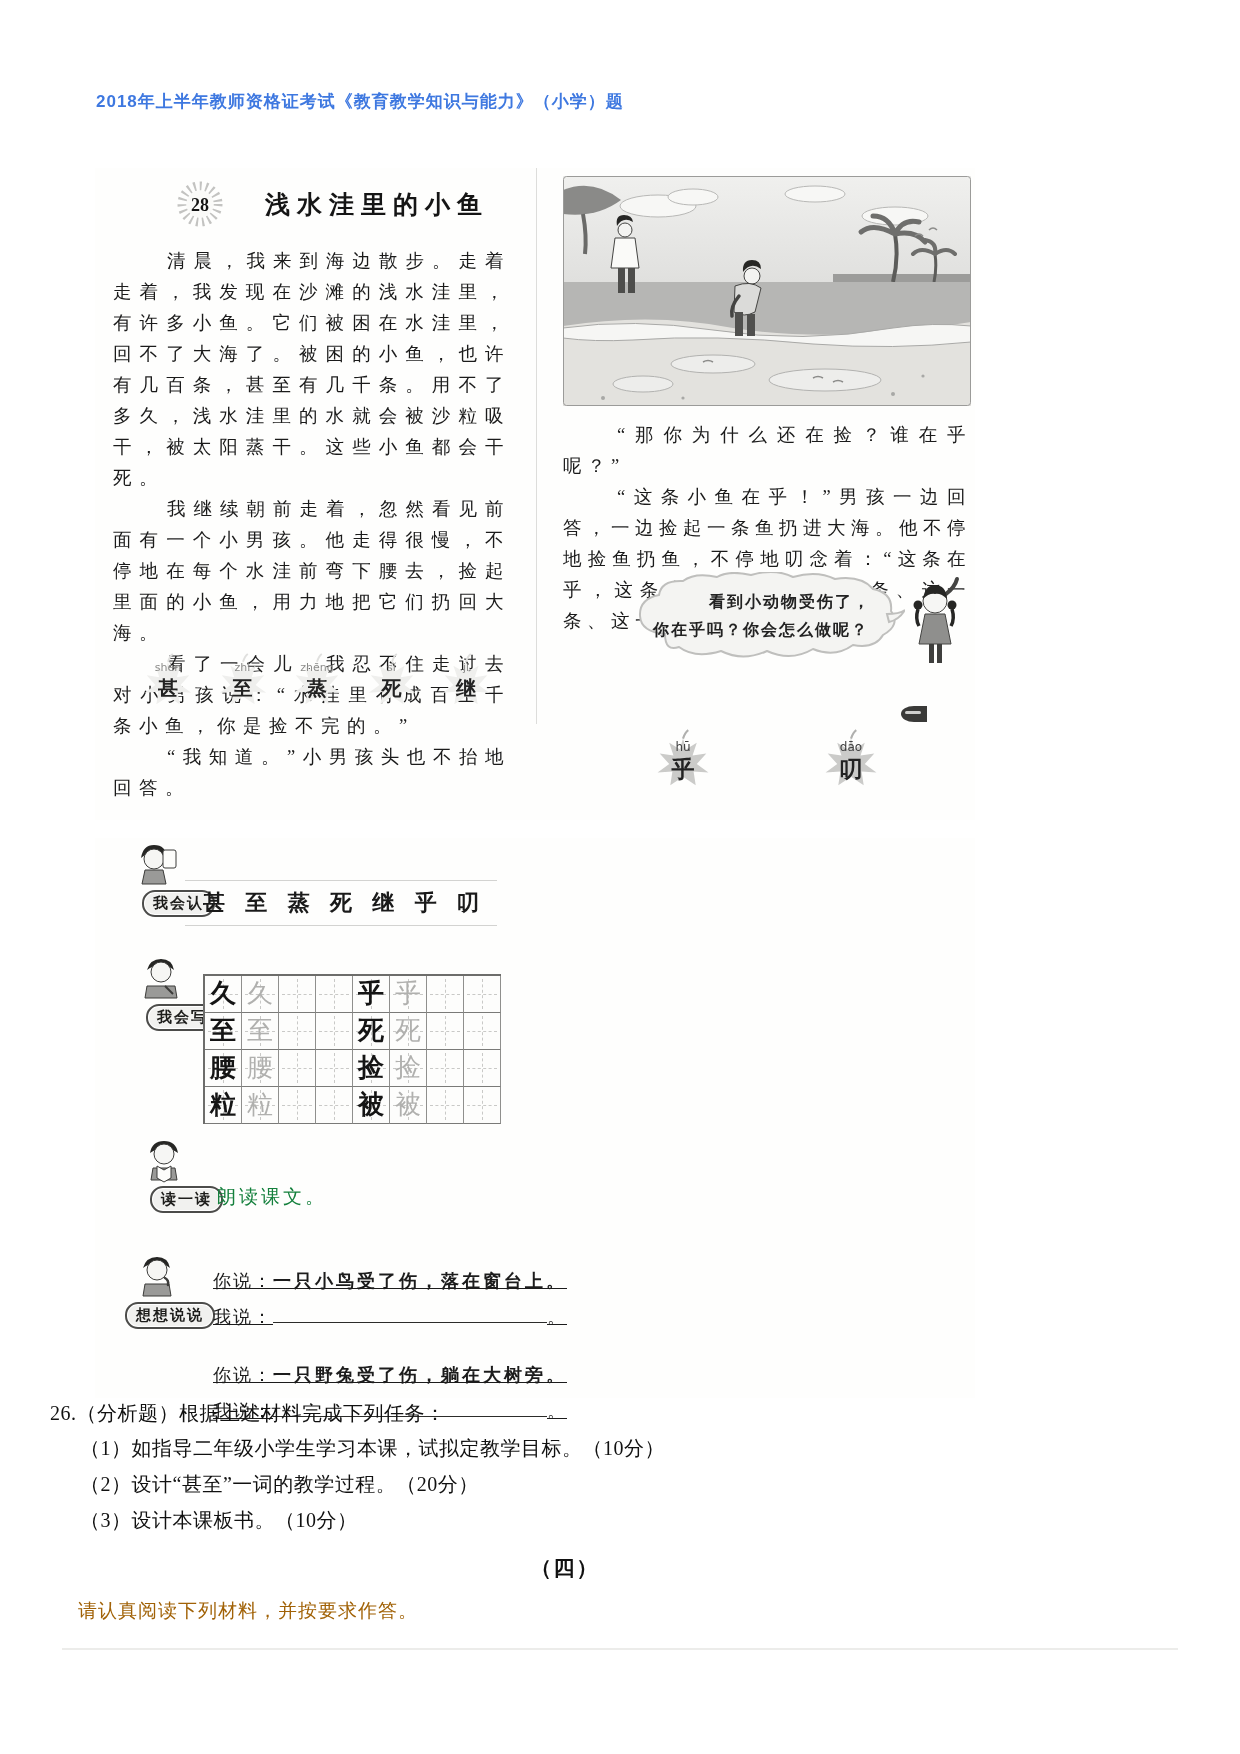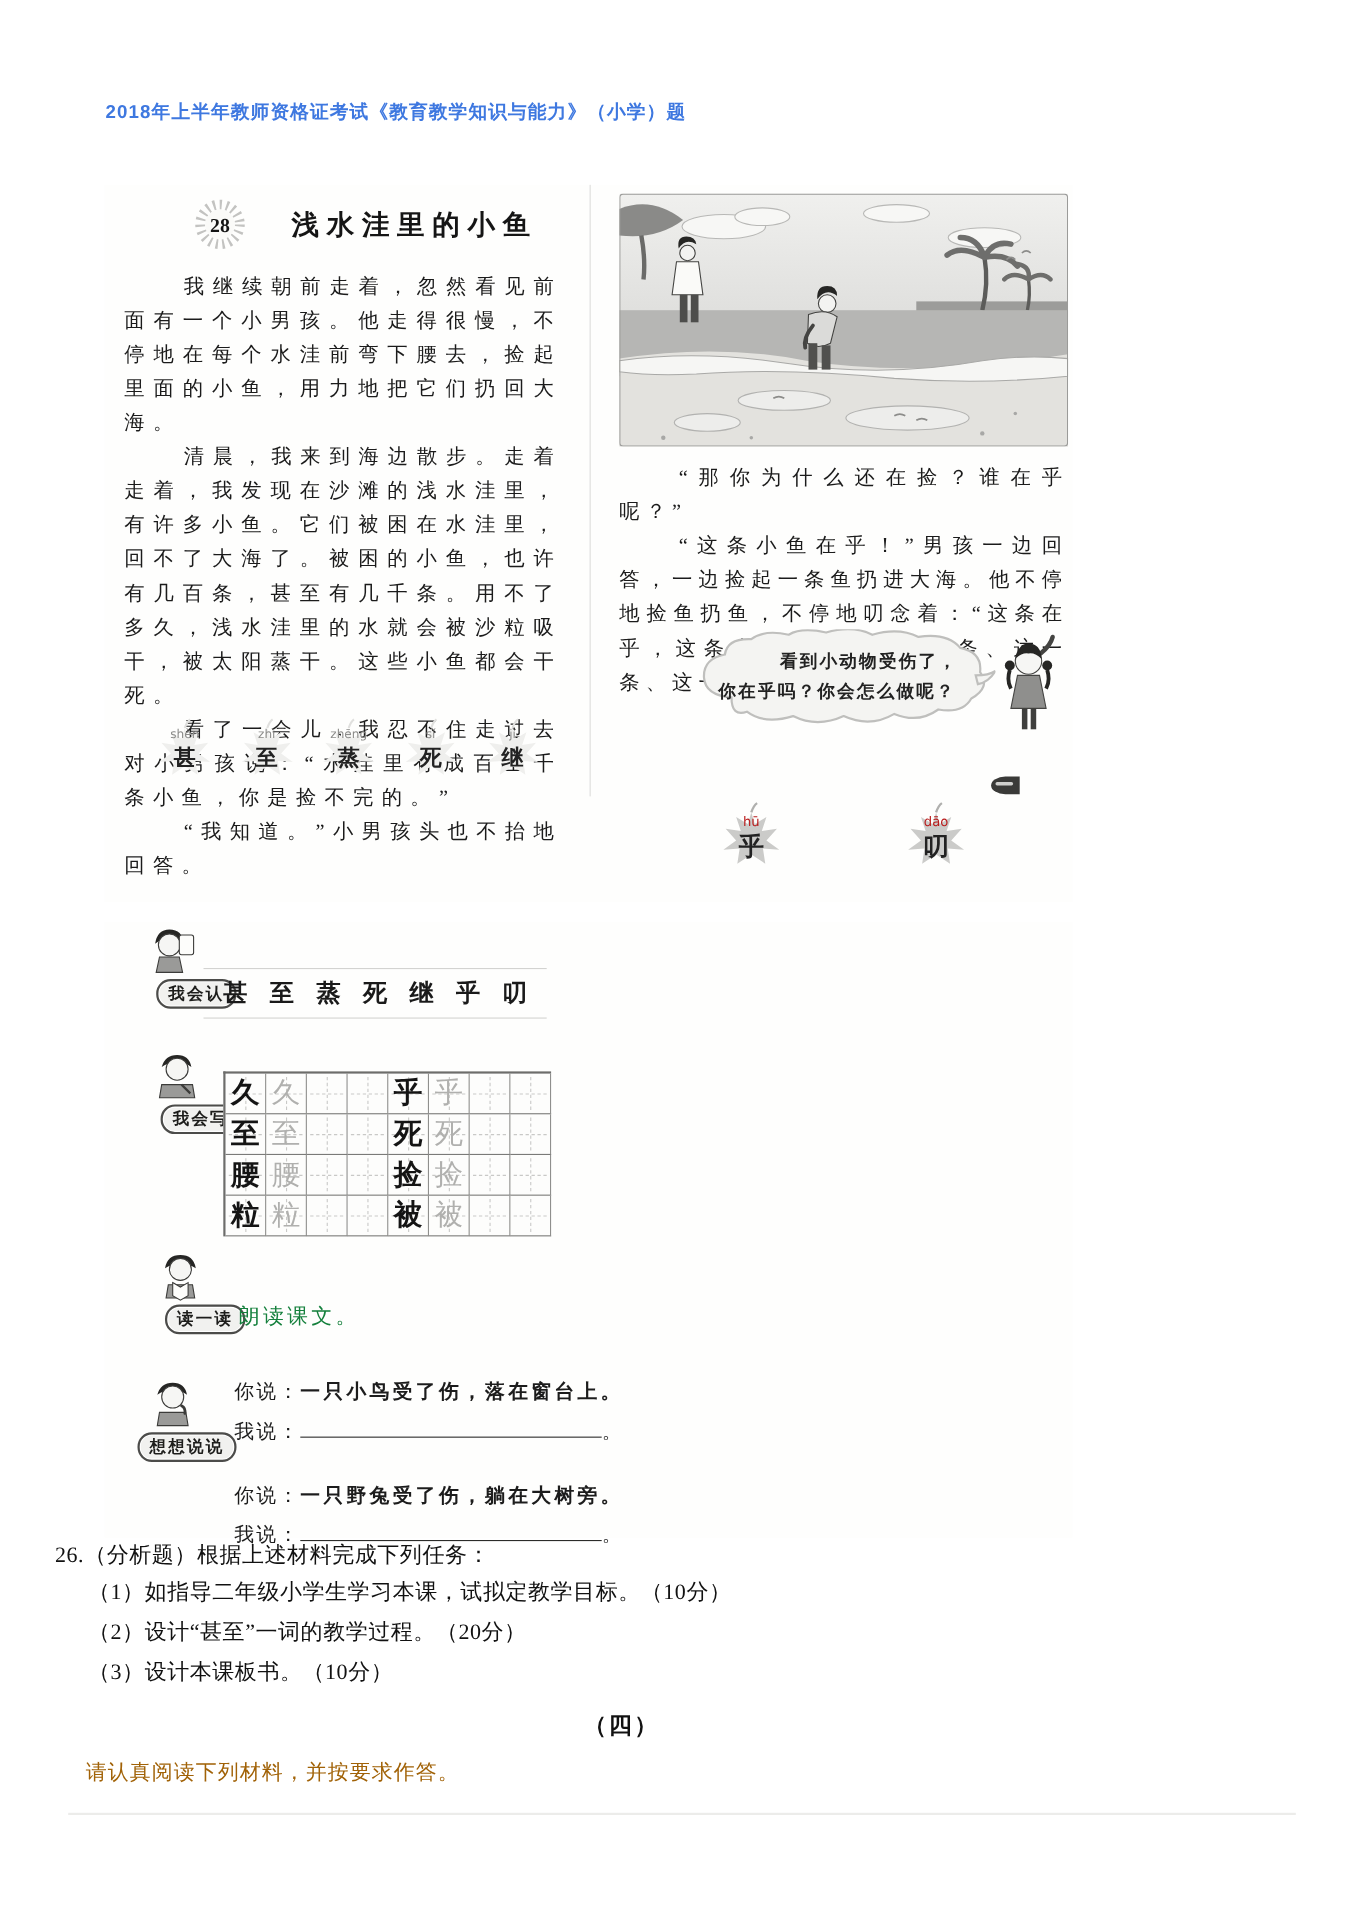--- a/index.html
+++ b/index.html
@@ -36,21 +36,21 @@
 
   .bubble-wrap{position:absolute;left:36px;top:396px;width:372px;height:104px;}
   .bubble-cloud{position:absolute;left:26px;top:0;width:280px;height:96px;}
   .bubble-text{position:absolute;left:54px;top:16px;width:222px;font-size:16px;font-weight:bold;
                line-height:28px;letter-spacing:2px;text-indent:56px;color:#222;}
   .bubble-girl{position:absolute;right:8px;top:2px;width:58px;height:96px;}
 
   .vocab-row-right{position:absolute;left:88px;top:552px;width:232px;display:flex;justify-content:space-between;}
   .vocab-item.big{width:64px;height:72px;}
   .vocab-item.big svg.leaf{width:64px;height:72px;}
-  .vocab-item.big .vocab-pinyin{font-size:12px;color:#b91c1c;margin-top:12px;}
+  .vocab-item.big .vocab-pinyin{font-size:12px;color:#404040;margin-top:12px;}
   .vocab-item.big .vocab-char{font-size:23px;margin-top:0;}
 
   .scan-artifact{position:absolute;left:806px;top:532px;width:26px;height:16px;background:#3a3a38;
                  border-radius:50% 0 0 50%;}
   .scan-artifact::after{content:"";position:absolute;left:4px;top:5px;width:16px;height:3px;background:#cfcfcd;border-radius:2px;}
 
   
   .scan2{position:absolute;left:95px;top:838px;width:880px;height:560px;background:#fefefd;}
   .ex-head{position:absolute;width:116px;text-align:right;}
   .mascot{display:block;margin:0 auto 2px;width:44px;height:46px;}
@@ -68,21 +68,21 @@
   .wcell{position:relative;border-right:1px solid #8f8f8d;border-bottom:1.5px solid #7a7a78;
          display:flex;align-items:center;justify-content:center;}
   .wcell::before{content:"";position:absolute;left:3px;right:3px;top:50%;border-top:1px dashed #c9c9c7;}
   .wcell::after{content:"";position:absolute;top:3px;bottom:3px;left:50%;border-left:1px dashed #c9c9c7;}
   .wchar{position:relative;z-index:1;font-size:26px;line-height:1;}
   .wchar.model{font-weight:bold;color:#141414;}
   .wchar.trace{color:#b0b0ae;}
 
   .read-instruction{position:absolute;left:122px;top:346px;font-size:19px;letter-spacing:3px;color:#15803d;}
 
-  .think-lines{position:absolute;left:118px;top:412px;width:560px;}
+  .think-lines{position:absolute;left:118px;top:428px;width:560px;text-decoration:underline;}
   .think-line{font-size:18px;line-height:30px;letter-spacing:2px;margin-bottom:6px;white-space:nowrap;}
   .think-line .statement{font-weight:bold;letter-spacing:3px;}
   .think-line.gap{margin-top:28px;}
   .blank{display:inline-block;width:274px;border-bottom:1.5px solid #2c2c2a;height:1.05em;vertical-align:baseline;}
 
   
   .question-block{position:absolute;left:50px;top:1400px;width:1130px;font-size:20px;color:#111;}
   .q-stem{letter-spacing:0.5px;}
   .q-items{margin-left:30px;margin-top:8px;}
   .q-item{margin:0 0 9px 0;line-height:27px;letter-spacing:0.5px;}
@@ -105,22 +105,22 @@
     <div class="lesson-header">
       <svg class="starburst" viewBox="0 0 50 50">
         <circle cx="25" cy="25" r="18" fill="none" stroke="#c3c3c1" stroke-width="9" stroke-dasharray="2 4"></circle>
         <circle cx="25" cy="25" r="13.5" fill="#fafaf8"></circle>
         <text x="25" y="32" text-anchor="middle" font-size="18" font-weight="bold" fill="#141414">28</text>
       </svg>
       <span class="lesson-title">浅水洼里的小鱼</span>
     </div>
 
     <div class="left-paras book-text">
+      <p class="para">清晨，我来到海边散步。走着走着，我发现在沙滩的浅水洼里，有许多小鱼。它们被困在水洼里，回不了大海了。被困的小鱼，也许有几百条，甚至有几千条。用不了多久，浅水洼里的水就会被沙粒吸干，被太阳蒸干。这些小鱼都会干死。</p>
       <p class="para">我继续朝前走着，忽然看见前面有一个小男孩。他走得很慢，不停地在每个水洼前弯下腰去，捡起里面的小鱼，用力地把它们扔回大海。</p>
-      <p class="para">清晨，我来到海边散步。走着走着，我发现在沙滩的浅水洼里，有许多小鱼。它们被困在水洼里，回不了大海了。被困的小鱼，也许有几百条，甚至有几千条。用不了多久，浅水洼里的水就会被沙粒吸干，被太阳蒸干。这些小鱼都会干死。</p>
       <p class="para">看了一会儿，我忍不住走过去对小男孩说：“水洼里有成百上千条小鱼，你是捡不完的。”</p>
       <p class="para">“我知道。”小男孩头也不抬地回答。</p>
     </div>
 
     <div class="vocab-row-left">
       <div class="vocab-item">
         <svg class="leaf" viewBox="0 0 60 68">
             <path d="M30 10 L33 20 L43 14 L39 26 L52 24 L43 34 L54 42 L40 41 L42 54 L30 46 L18 54 L20 41 L6 42 L17 34 L8 24 L21 26 L17 14 L27 20 Z" fill="#efefed"></path>
             <path d="M30 10 q2 -6 5 -8" stroke="#e0e0de" stroke-width="2" fill="none"></path>
           </svg>

